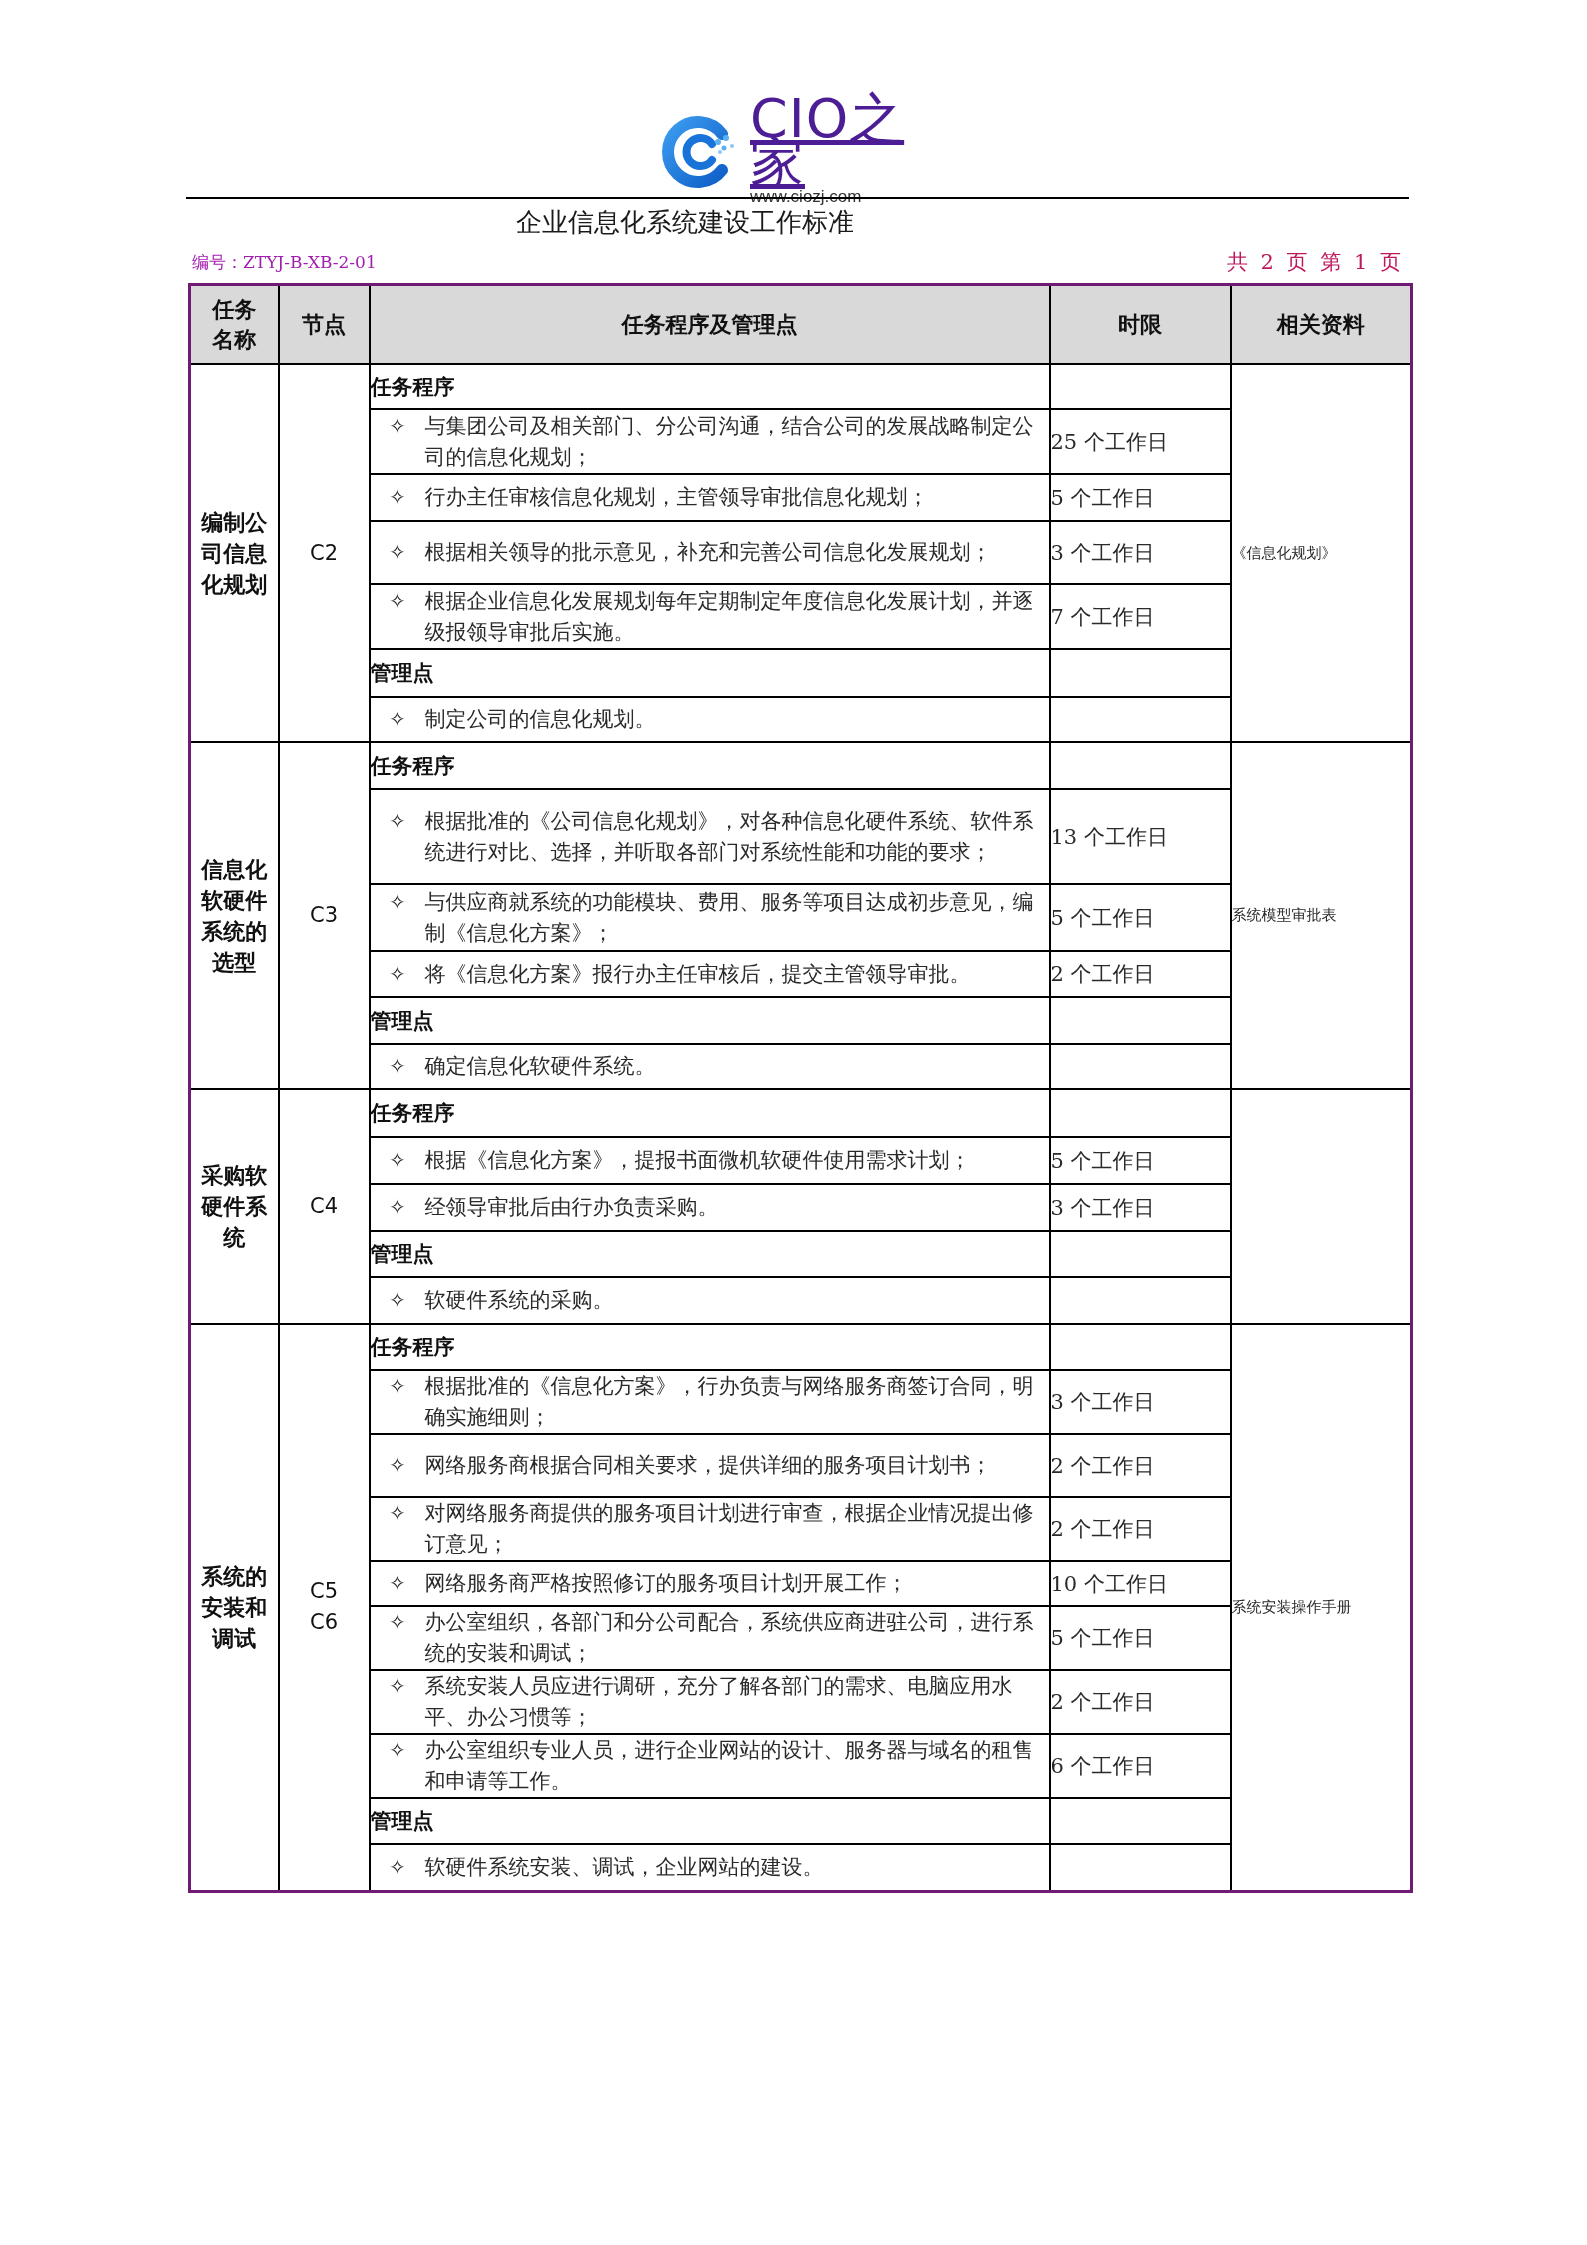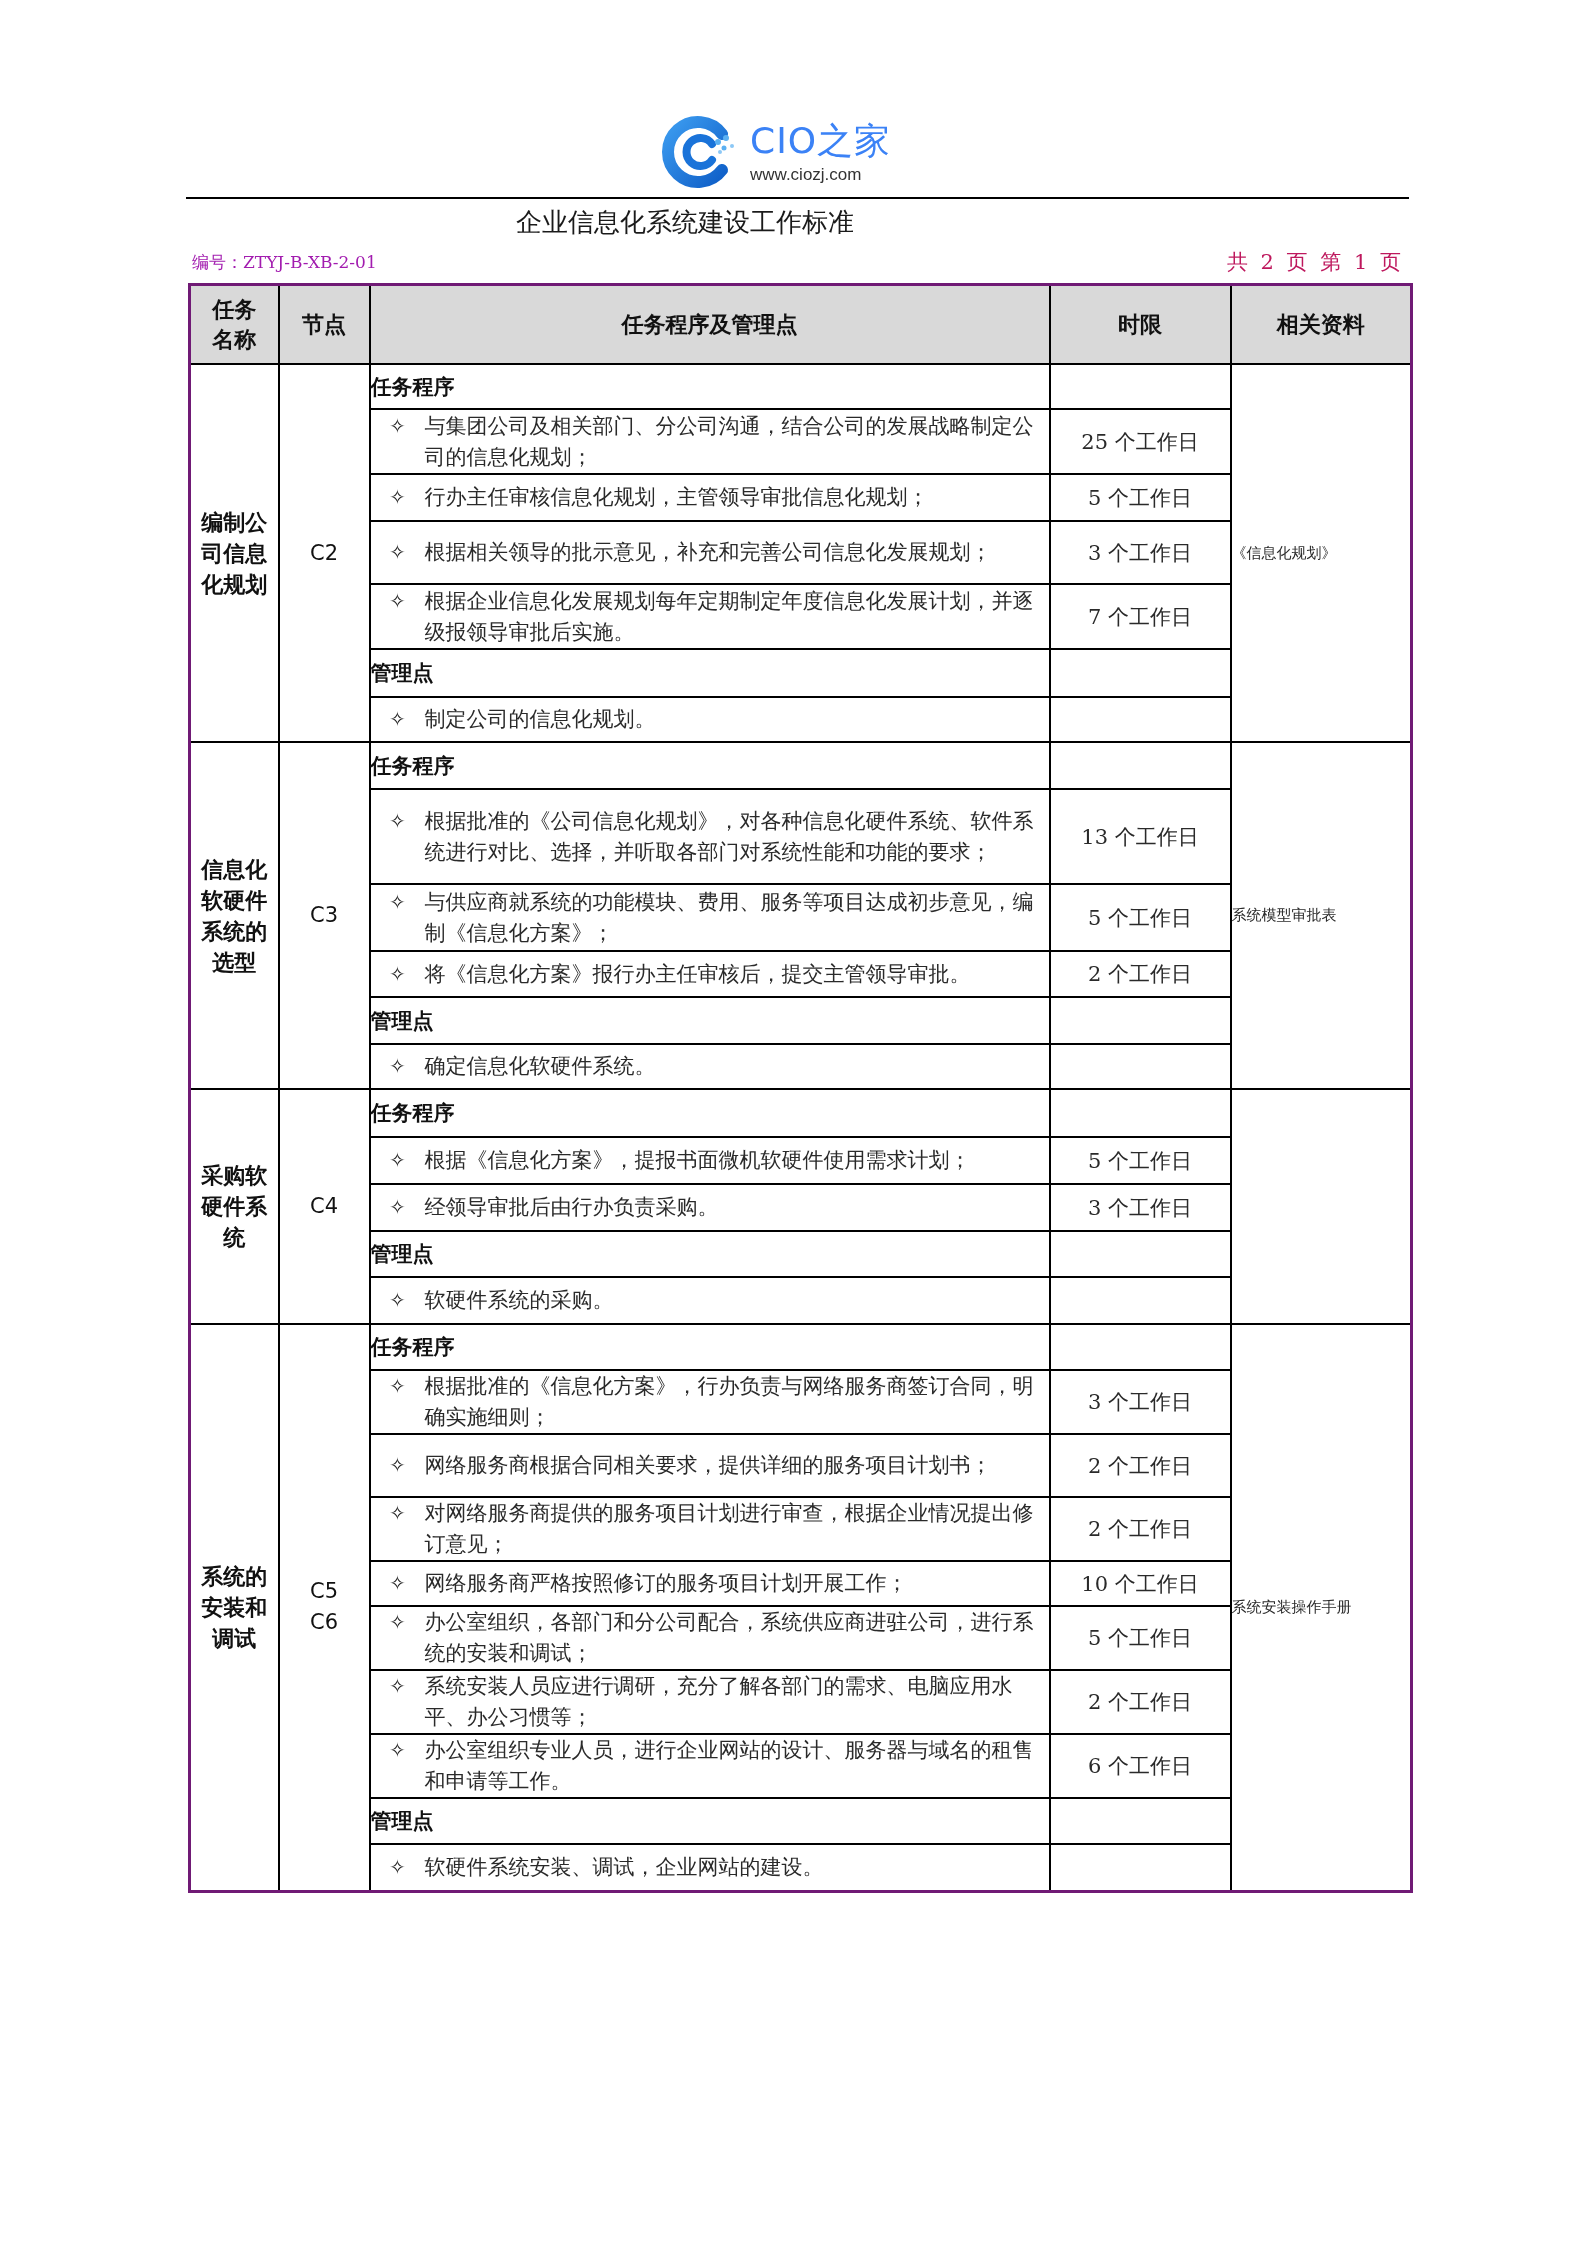--- a/index.html
+++ b/index.html
@@ -29,24 +29,25 @@
       height: 80px;
       position: relative;
     }
     .logo-text {
       margin-left: 10px;
       display: flex;
       flex-direction: column;
     }
     .logo-title {
       font-family: "DejaVu Sans", "Liberation Sans", sans-serif;
-      font-size: 36px;
+      font-size: 54px;
       line-height: 44px;
-      color: #3b82f6;
+      color: #4c1d95;
       letter-spacing: 1px;
+      text-decoration: underline;
     }
     .logo-url {
       font-family: Liberation Sans, sans-serif;
       font-size: 17px;
       color: #333;
       margin-top: 2px;
     }
     .top-rule {
       position: absolute;
       left: 186px;
@@ -148,21 +149,20 @@
       width: 54px;
       flex: 0 0 54px;
       text-align: center;
       font-size: 20px;
       color: #222;
     }
     .item-text {
       flex: 1;
     }
     td.limit {
-      text-align: center;
       font-size: 21px;
       color: #2a2a2a;
     }
     td.ref {
       font-size: 15px;
       line-height: 31px;
       color: #2a2a2a;
       padding: 0 14px 0 14px;
       vertical-align: middle;
     }

